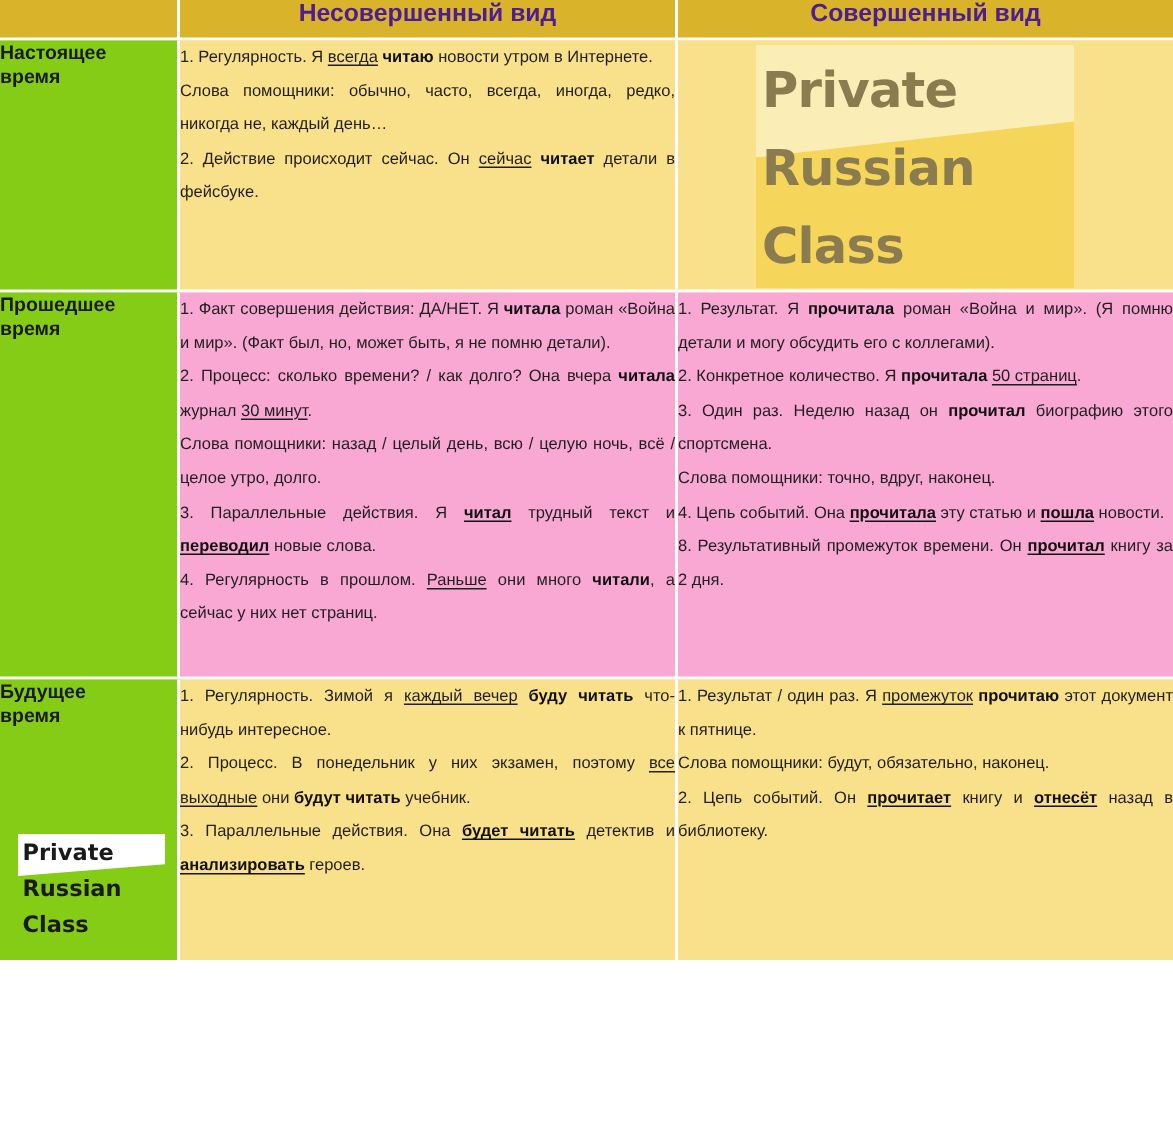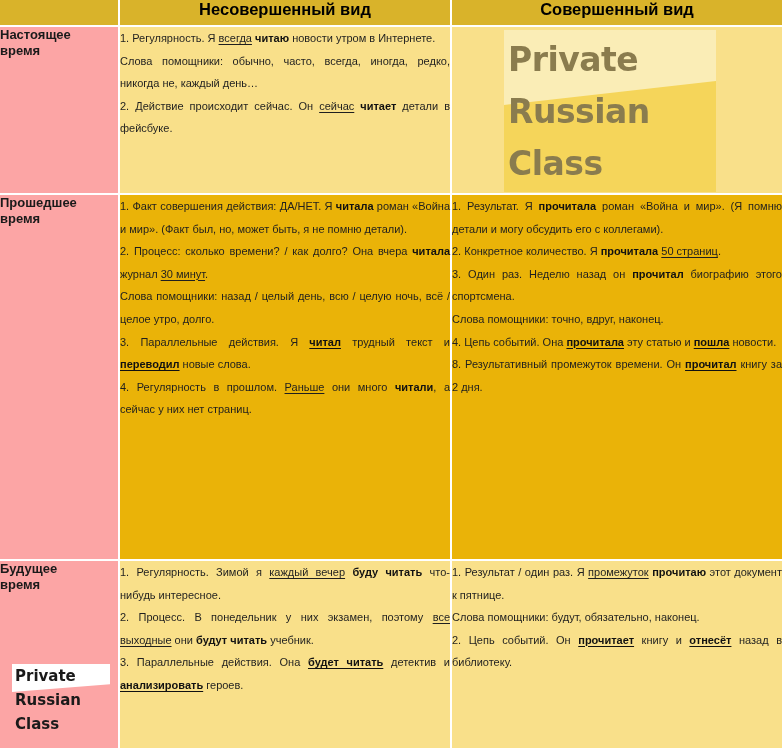--- a/index.html
+++ b/index.html
@@ -12,45 +12,45 @@
   }
   table.grid td, table.grid th {
     border-right: 2px solid #ffffff;
     border-bottom: 2px solid #ffffff;
     vertical-align: top;
     padding: 0;
   }
   table.grid tr td:last-child, table.grid tr th:last-child { border-right: none; }
   th.hdr {
     background: #D9B32A;
-    color: #000000;
+    color: #4c1d95;
     font-weight: bold;
     font-size: 16.5px;
     height: 25px;
     text-align: center;
     vertical-align: middle;
   }
   td.label {
-    background: #fca5a5;
+    background: #84cc16;
     color: #1a1a1a;
     font-weight: bold;
     font-size: 13px;
     line-height: 16px;
     padding: 4px 6px 0 10px;
     position: relative;
   }
   td.cell {
     font-size: 11px;
     line-height: 22.6px;
     color: #1f1f1f;
     padding: 2px 10px 0 9px;
     text-align: justify;
   }
   .bg-strong { background: #F9E08A; }
-  .bg-pale { background: #eab308; margin-left: 44px; }
+  .bg-pale { background: #f9a8d4; margin-left: 44px; }
   .cell p { margin: 0; }
   b { font-weight: bold; color: #111; }
   u { text-decoration: underline; text-underline-offset: 2px; }
   .logo-big {
     position: relative;
     width: 212px;
     height: 162px;
     margin: 3px 0 0 52px;
     overflow: hidden;
     background: #F5D55A;
@@ -119,21 +119,21 @@
     <td class="bg-strong">
       <div class="logo-big">
         <div class="lightband"></div>
         <div class="word" style="top:10px">Private</div>
         <div class="word" style="top:62px">Russian</div>
         <div class="word" style="top:114px">Class</div>
       </div>
     </td>
   </tr>
 
-  <tr style="height:366px">
+  <tr style="height:258px">
     <td class="label">
       <div>Прошедшее</div>
       <div>время</div>
     </td>
     <td class="cell bg-pale">
       <p><span>1. Факт совершения действия: ДА/НЕТ. Я </span><b>читала</b><span> роман «Война и мир». (Факт был, но, может быть, я не помню детали).</span></p>
       <p><span>2. Процесс: сколько времени? / как долго? Она вчера </span><b>читала</b><span> журнал </span><u>30 минут</u><span>.</span></p>
       <p>Слова помощники: назад / целый день, всю / целую ночь, всё / целое утро, долго.</p>
       <p><span>3. Параллельные действия. Я </span><b><u>читал</u></b><span> трудный текст и </span><b><u>переводил</u></b><span> новые слова.</span></p>
       <p><span>4. Регулярность в прошлом. </span><u>Раньше</u><span> они много </span><b>читали</b><span>, а сейчас у них нет страниц.</span></p>

